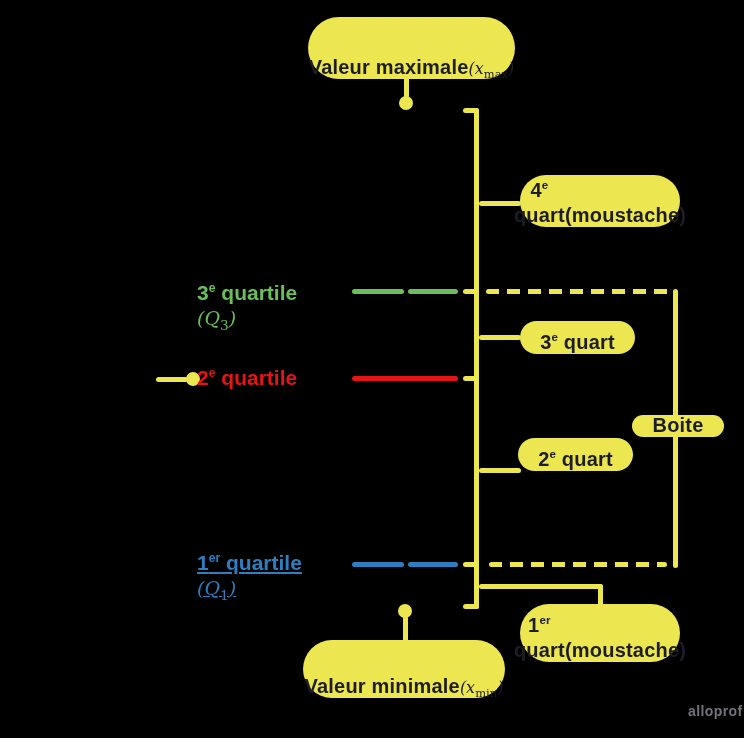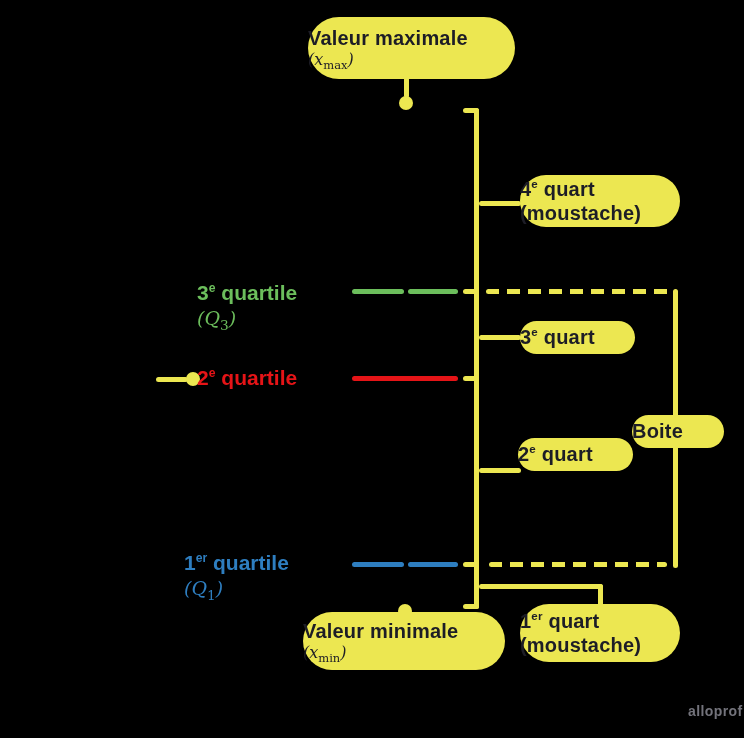--- a/index.html
+++ b/index.html
@@ -42,22 +42,22 @@
   .green-bg { background: var(--green); }
   .red-bg   { background: var(--red); }
   .blue-bg  { background: var(--blue); }
 
   .bubble {
     position: absolute;
     background: var(--yellow);
     color: var(--ink);
     border-radius: 999px;
     display: flex;
-    flex-direction: column;
-    align-items: flex-start;
+    flex-direction: row;
+    align-items: flex-end;
     justify-content: center;
     text-align: center;
     font-weight: 700;
     font-size: 20px;
     line-height: 1.22;
     letter-spacing: 0.2px;
   }
   .bubble sup {
     font-size: 0.58em;
     vertical-align: super;
@@ -146,48 +146,48 @@
 
   <div class="bubble" style="left:520px; top:175px; width:160px; height:52px;">
     <div><span>4</span><sup>e</sup><span> quart</span></div>
     <div>(moustache)</div>
   </div>
 
   <div class="bubble" style="left:520px; top:321px; width:115px; height:33px;">
     <div><span>3</span><sup>e</sup><span> quart</span></div>
   </div>
 
-  <div class="bubble" style="left:632px; top:415px; width:92px; height:33px;">
+  <div class="bubble" style="left:632px; top:415px; width:92px; height:22px;">
     <div>Boite</div>
   </div>
 
   <div class="bubble" style="left:518px; top:438px; width:115px; height:33px;">
     <div><span>2</span><sup>e</sup><span> quart</span></div>
   </div>
 
 
-  <div class="bubble" style="left:303px; top:612px; width:202px; height:58px;">
+  <div class="bubble" style="left:303px; top:640px; width:202px; height:58px;">
     <div>Valeur minimale</div>
     <div class="math"><span>(x</span><sub>min</sub><span>)</span></div>
   </div>
 
   <div class="bubble" style="left:520px; top:604px; width:160px; height:58px;">
     <div><span>1</span><sup>er</sup><span> quart</span></div>
     <div>(moustache)</div>
   </div>
 
   <div class="qlabel q3-c" style="left:197px; top:281px;">
     <div><span>3</span><sup>e</sup><span> quartile</span></div>
     <div class="math"><span>(Q</span><sub>3</sub><span>)</span></div>
   </div>
 
   <div class="qlabel q2-c" style="left:197px; top:366px;">
     <div><span>2</span><sup>e</sup><span> quartile</span></div>
   </div>
 
-  <div class="qlabel q1-c" style="left:184px; top:551px;">
+  <div class="qlabel q1-c" style="left:197px; top:551px;text-decoration:underline;">
     <div><span>1</span><sup>er</sup><span> quartile</span></div>
     <div class="math"><span>(Q</span><sub>1</sub><span>)</span></div>
   </div>
 
   <div class="watermark">alloprof</div>
 
 </div>
 
 </body></html>

